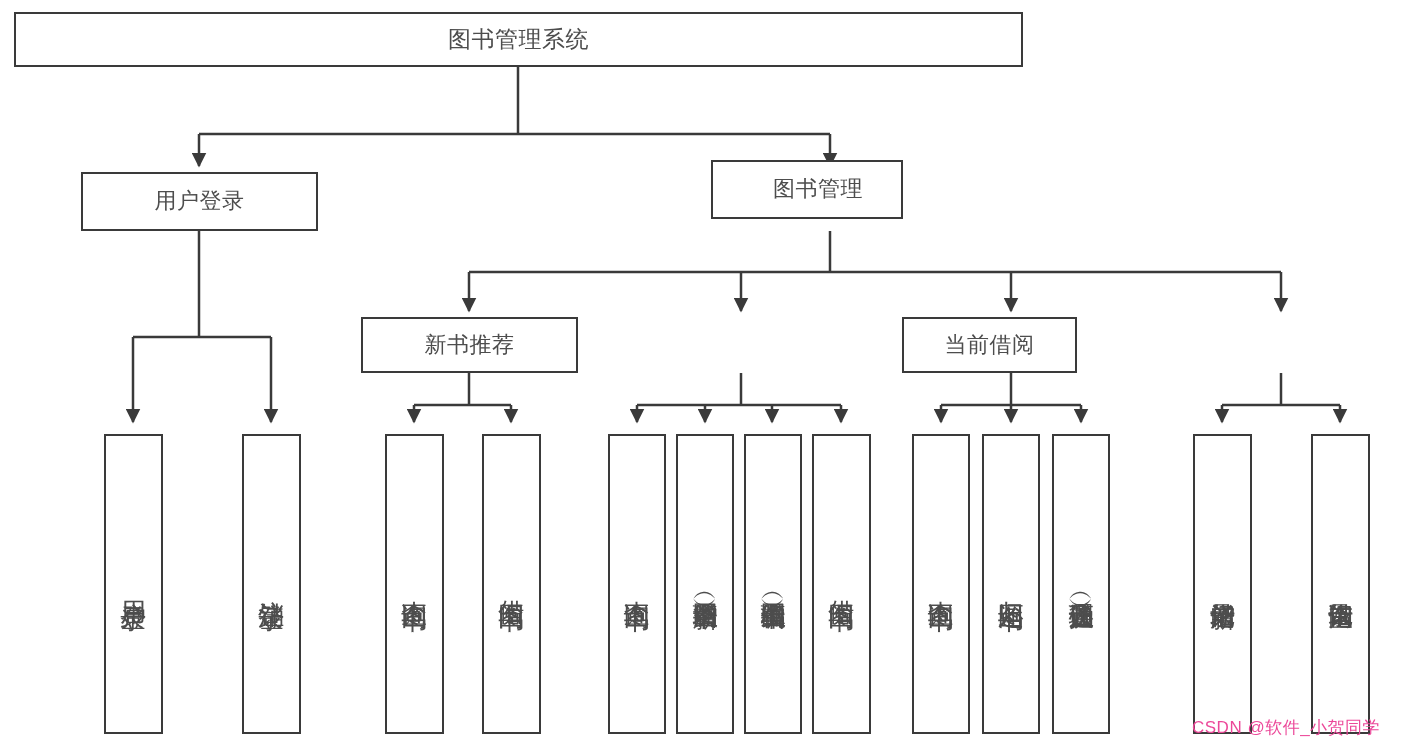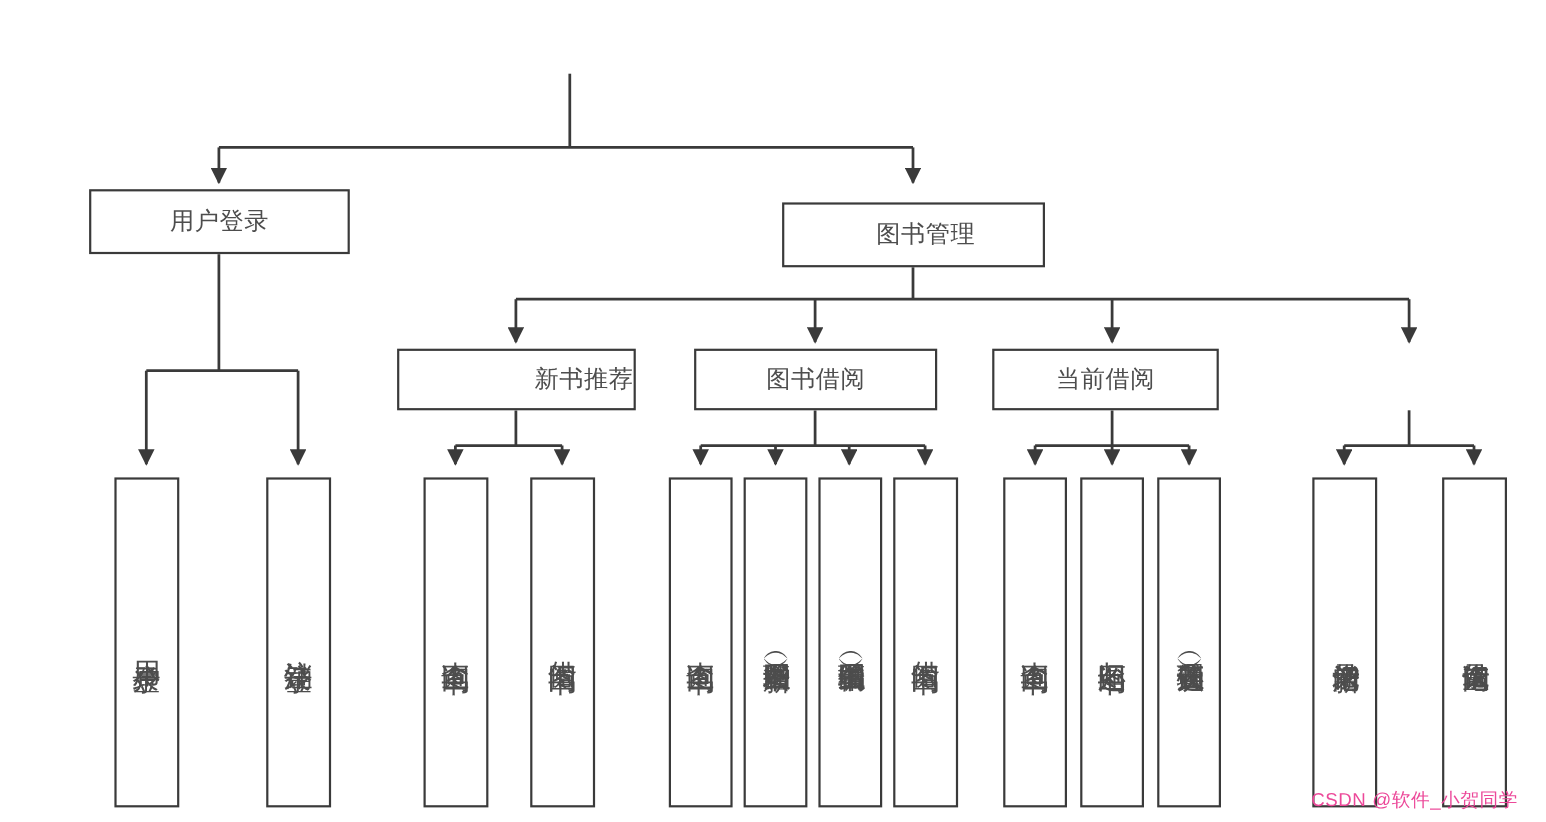--- a/index.html
+++ b/index.html
@@ -125,35 +125,35 @@
       <path d="M 1011 405 L 1011 422" marker-end="url(#arrow)"></path>
       <path d="M 1081 405 L 1081 422" marker-end="url(#arrow)"></path>
 
       <path d="M 1281 373 L 1281 405"></path>
       <path d="M 1222 405 L 1340 405"></path>
       <path d="M 1222 405 L 1222 422" marker-end="url(#arrow)"></path>
       <path d="M 1340 405 L 1340 422" marker-end="url(#arrow)"></path>
     </g>
   </svg>
 
+  <div class="node horiz root" style="left:14px; top:12px; width:1009px; height:55px;">
+    <span class="lbl">图书管理系统</span>
+  </div>
 
   <div class="node horiz" style="left:81px; top:172px; width:237px; height:59px;">
     <span class="lbl">用户登录</span>
   </div>
-  <div class="node horiz" style="left:711px; top:184px; width:239px; height:59px;padding-left:22px;">
+  <div class="node horiz" style="left:711px; top:160px; width:192px; height:59px;padding-left:22px;">
     <span class="lbl">图书管理</span>
   </div>
 
-  <div class="node horiz" style="left:361px; top:317px; width:217px; height:56px;justify-content:flex-end;">
+  <div class="node horiz" style="left:361px; top:317px; width:217px; height:56px;">
     <span class="lbl">新书推荐</span>
   </div>
-  <div class="node horiz" style="left:631px; top:317px; width:221px; height:56px;">
-    <span class="lbl">图书借阅</span>
-  </div>
-  <div class="node horiz" style="left:902px; top:317px; width:206px; height:56px;">
+  <div class="node horiz" style="left:902px; top:317px; width:175px; height:56px;">
     <span class="lbl">当前借阅</span>
   </div>
 
   <div class="node vert" style="left:104px; top:434px; width:59px; height:300px;">
     <span class="lbl">用户登录</span>
   </div>
   <div class="node vert" style="left:242px; top:434px; width:59px; height:300px;">
     <span class="lbl">注销登录</span>
   </div>
 

